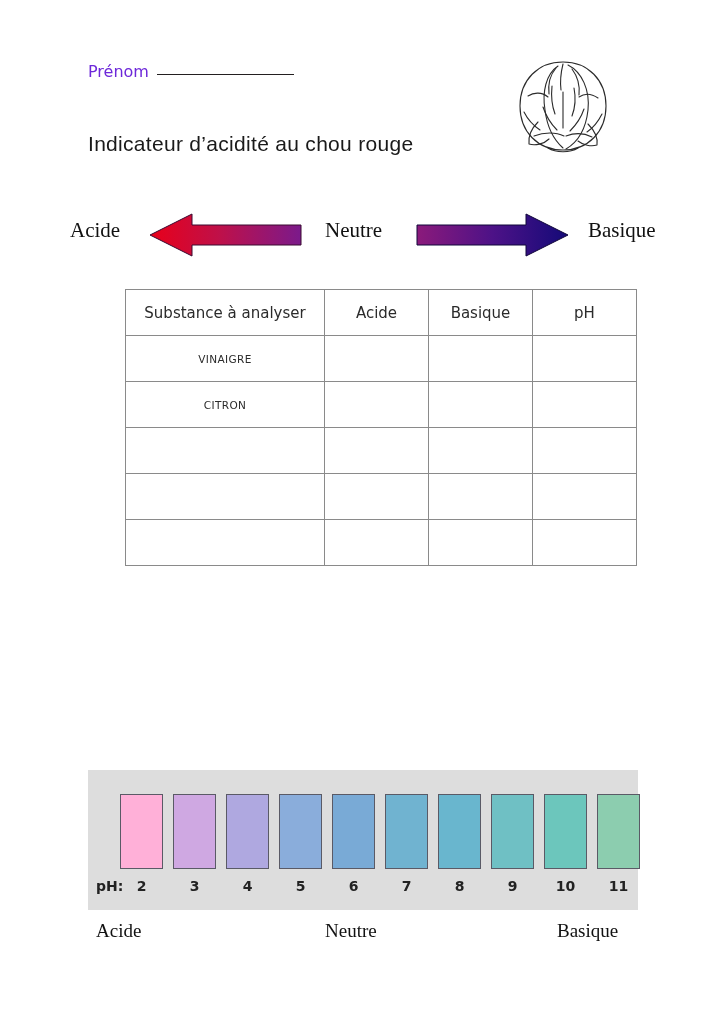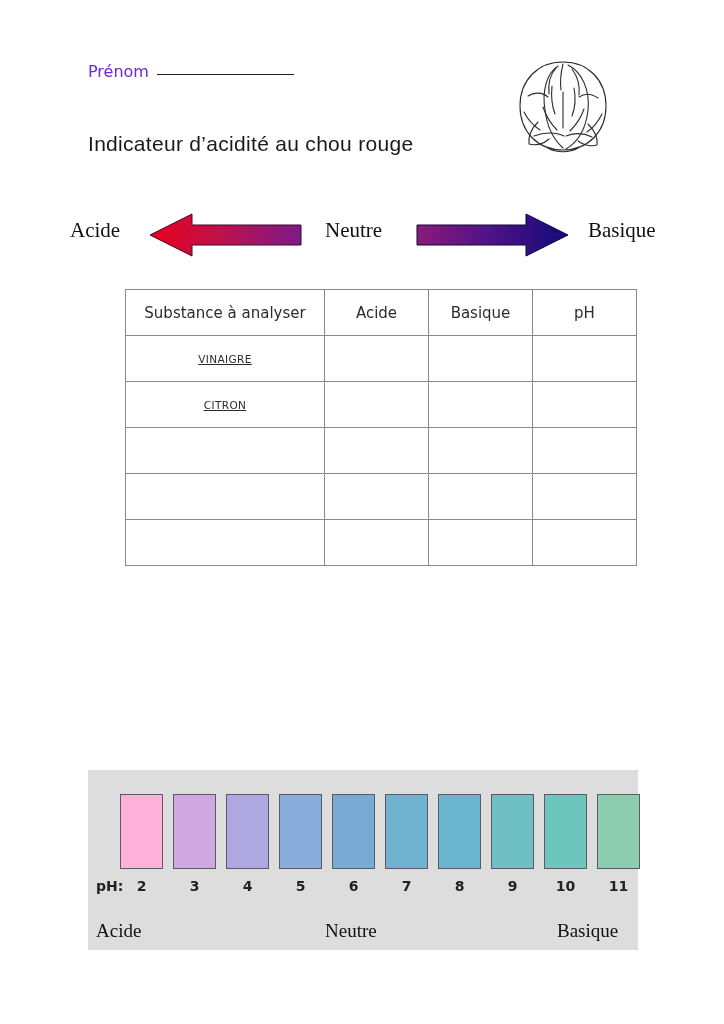--- a/index.html
+++ b/index.html
@@ -100,34 +100,33 @@
     font-weight: normal;
     color: #2b2b2b;
     padding: 0 4px;
   }
   .data-table th {
     font-size: 15px;
   }
   .data-table td {
     font-size: 10.5px;
     letter-spacing: 0.4px;
-    text-decoration: underline;
   }
   .col-sub { width: 190px; }
   .col-ac  { width: 95px; }
   .col-ba  { width: 95px; }
   .col-ph  { width: 95px; }
 
   
   .ph-panel {
     position: absolute;
     left: 88px;
     top: 770px;
     width: 550px;
-    height: 180px;
+    height: 140px;
     background: #dddddd;
   }
   .ph-swatches {
     position: absolute;
     left: 32px;
     top: 24px;
     display: flex;
     gap: 10px;
   }
   .swatch {

